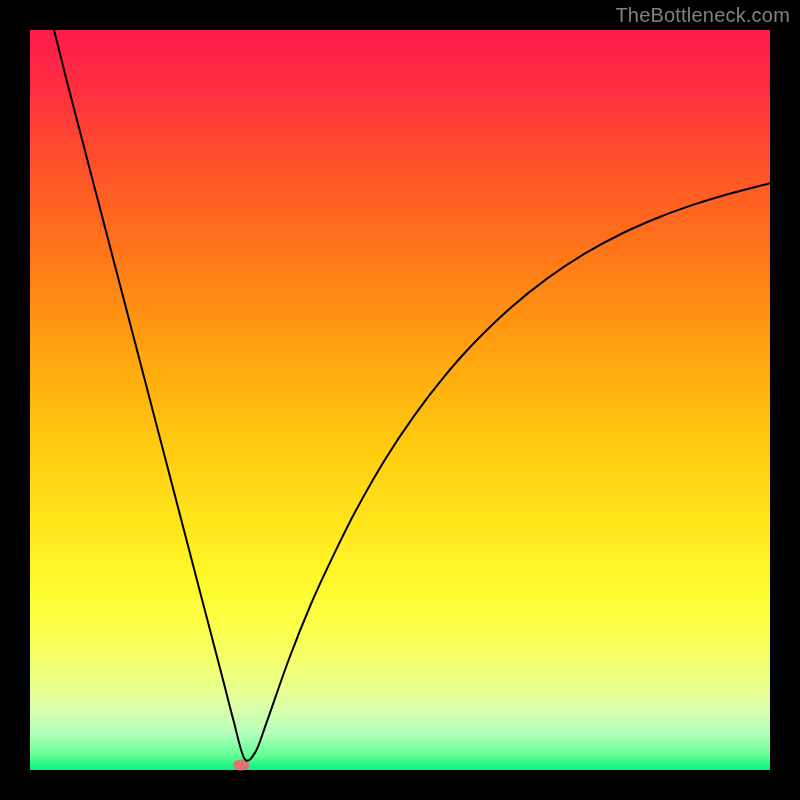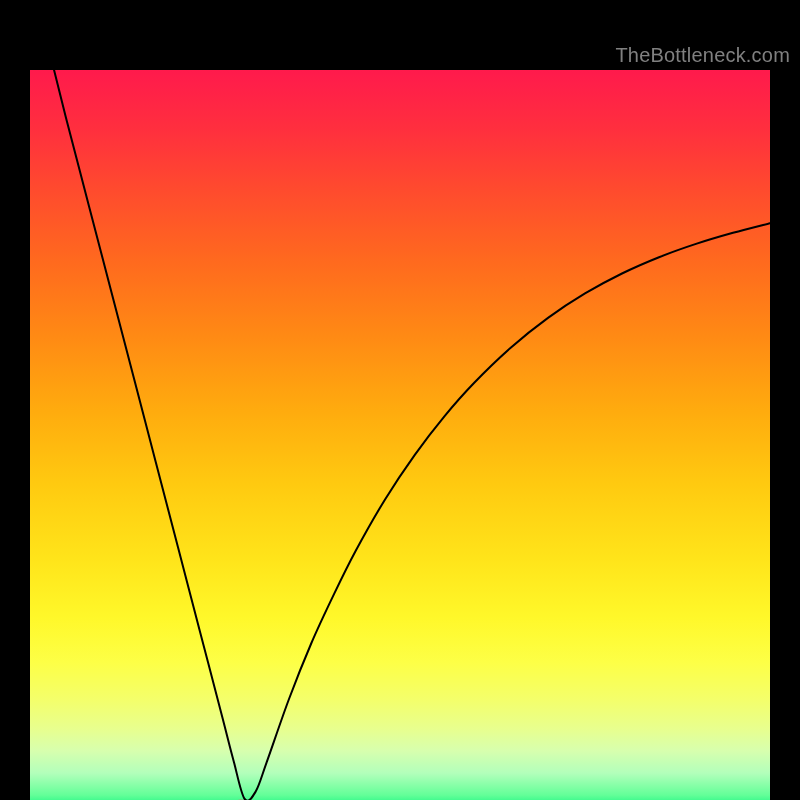--- a/index.html
+++ b/index.html
@@ -9,21 +9,20 @@
     height: 800px;
     background: #000;
     font-family: Arial, Helvetica, sans-serif;
     overflow: hidden;
   }
   .frame {
     position: relative;
     width: 800px;
     height: 605px;
     background: #000;
-    margin-top: 40px;
   }
   .plot-area {
     position: absolute;
     left: 30px;
     top: 30px;
     width: 740px;
     height: 740px;
     background: linear-gradient(to bottom,
       #ff1a4c 0%,
       #ff2f3e 8%,

